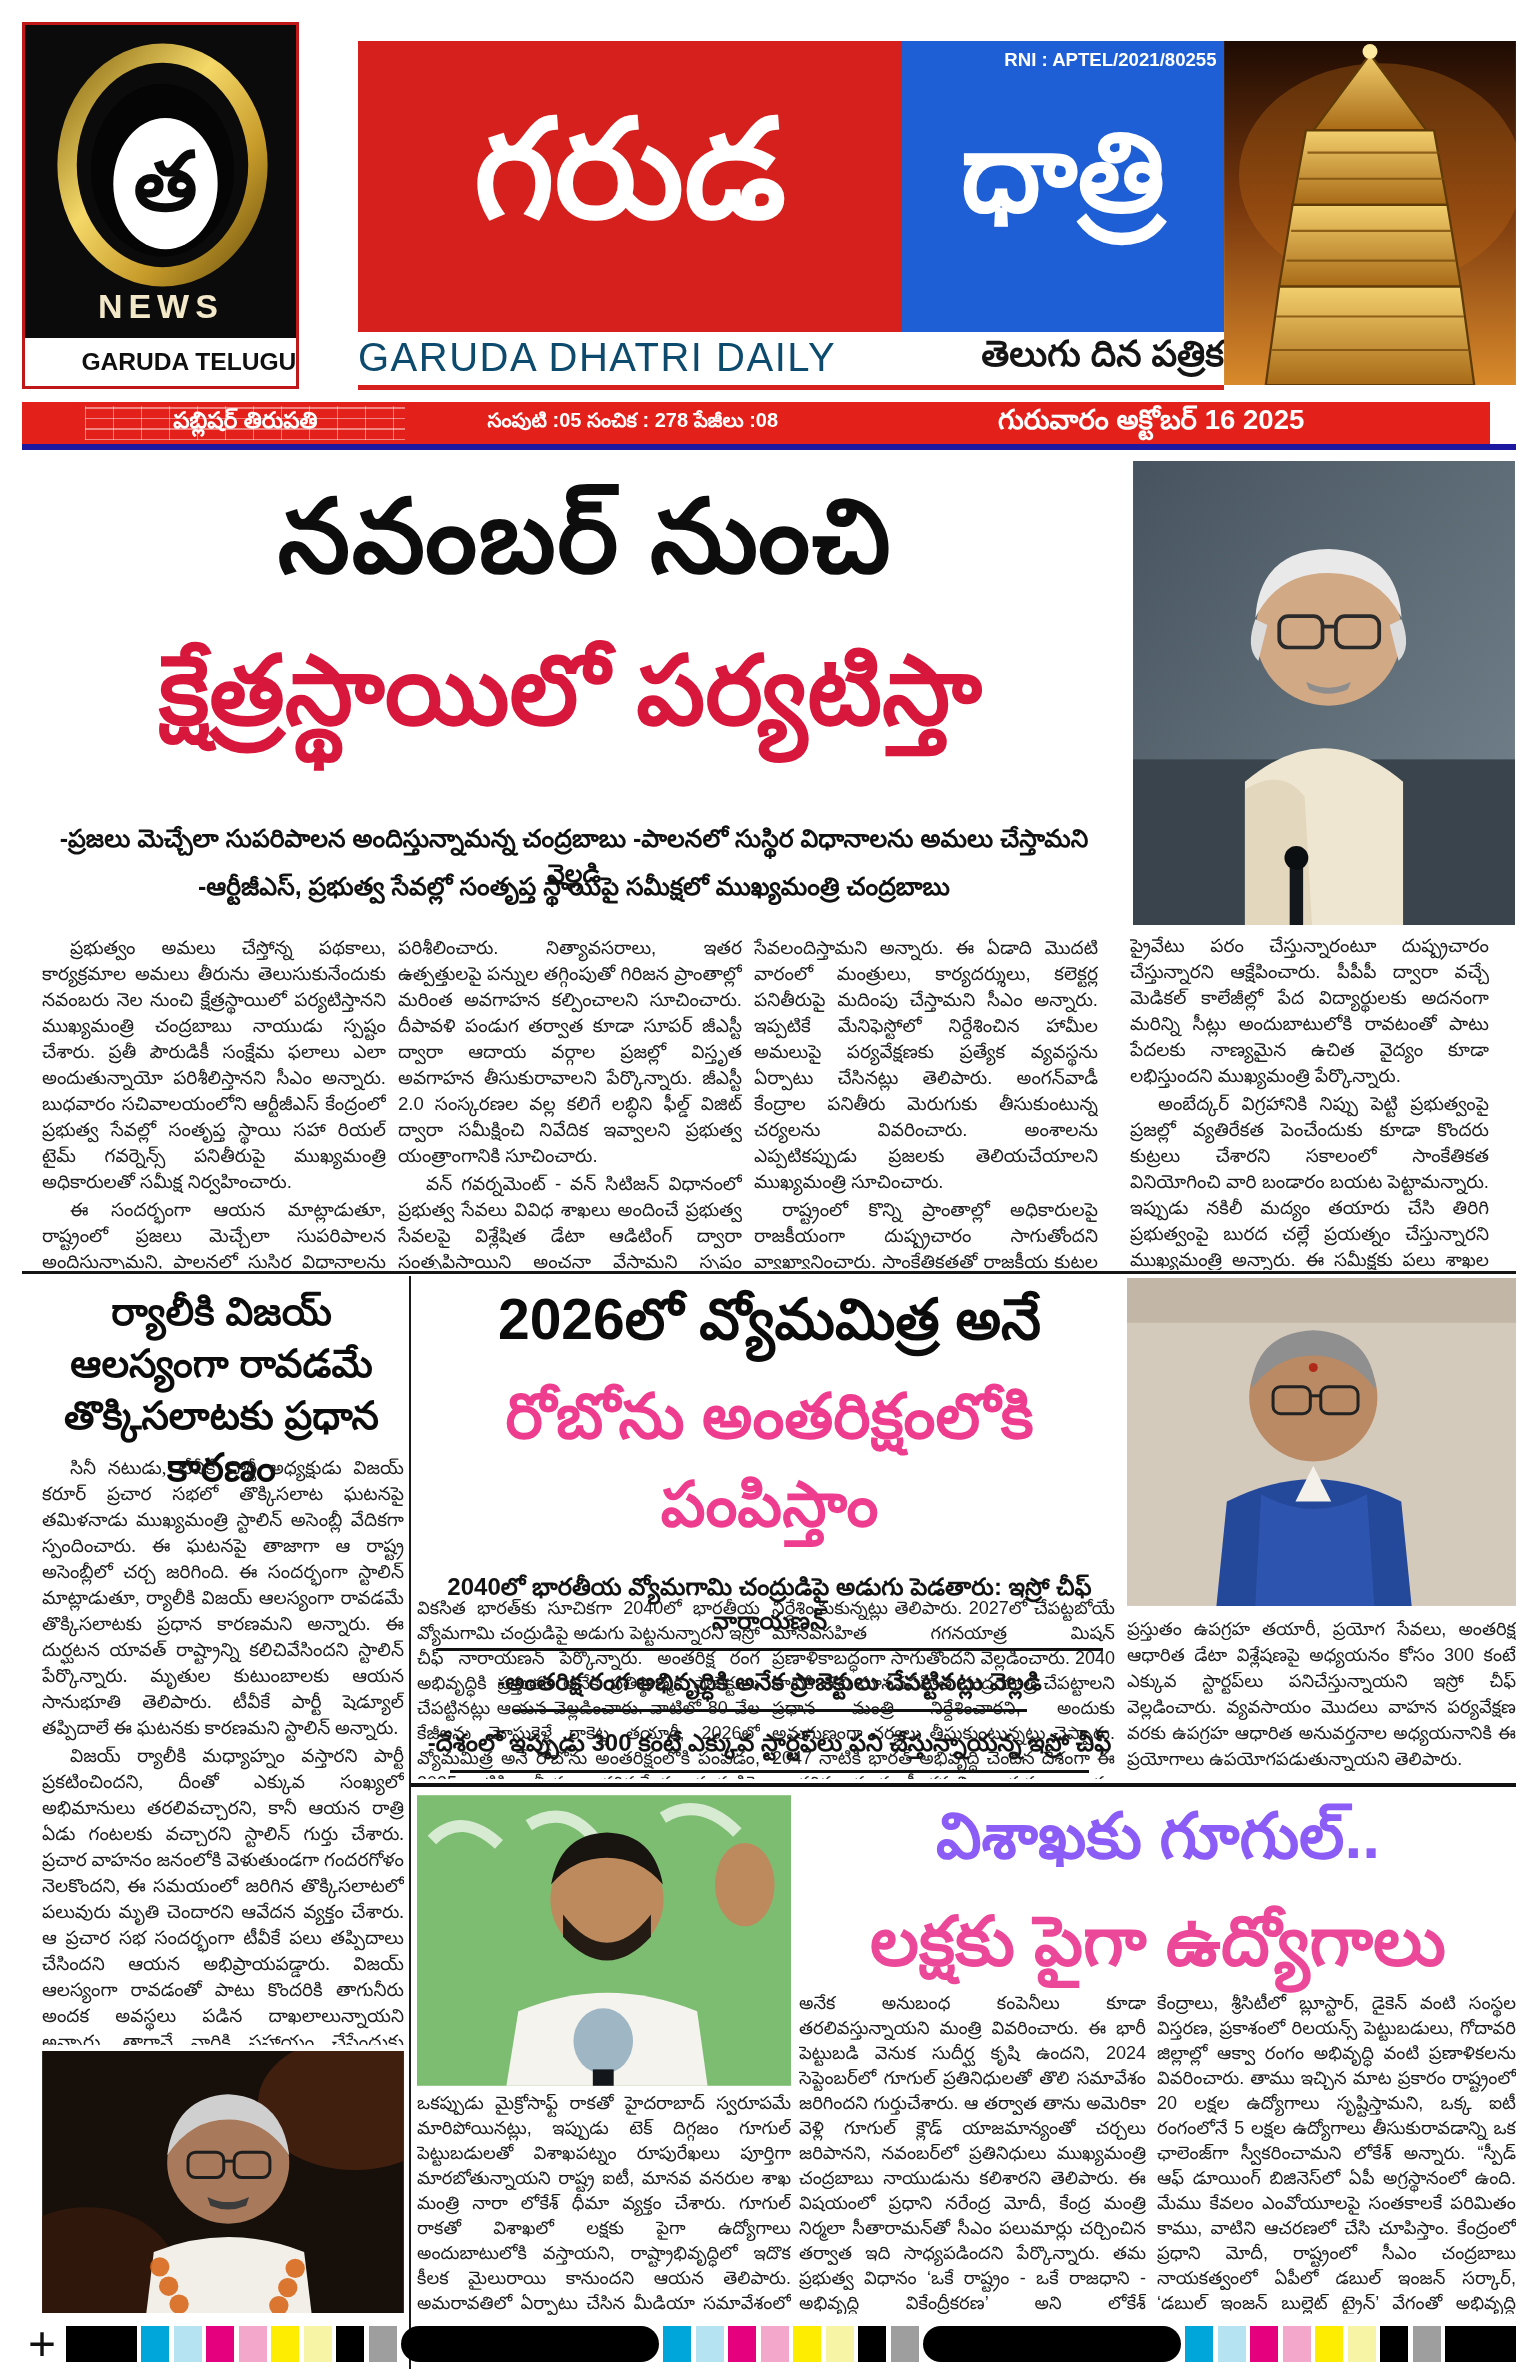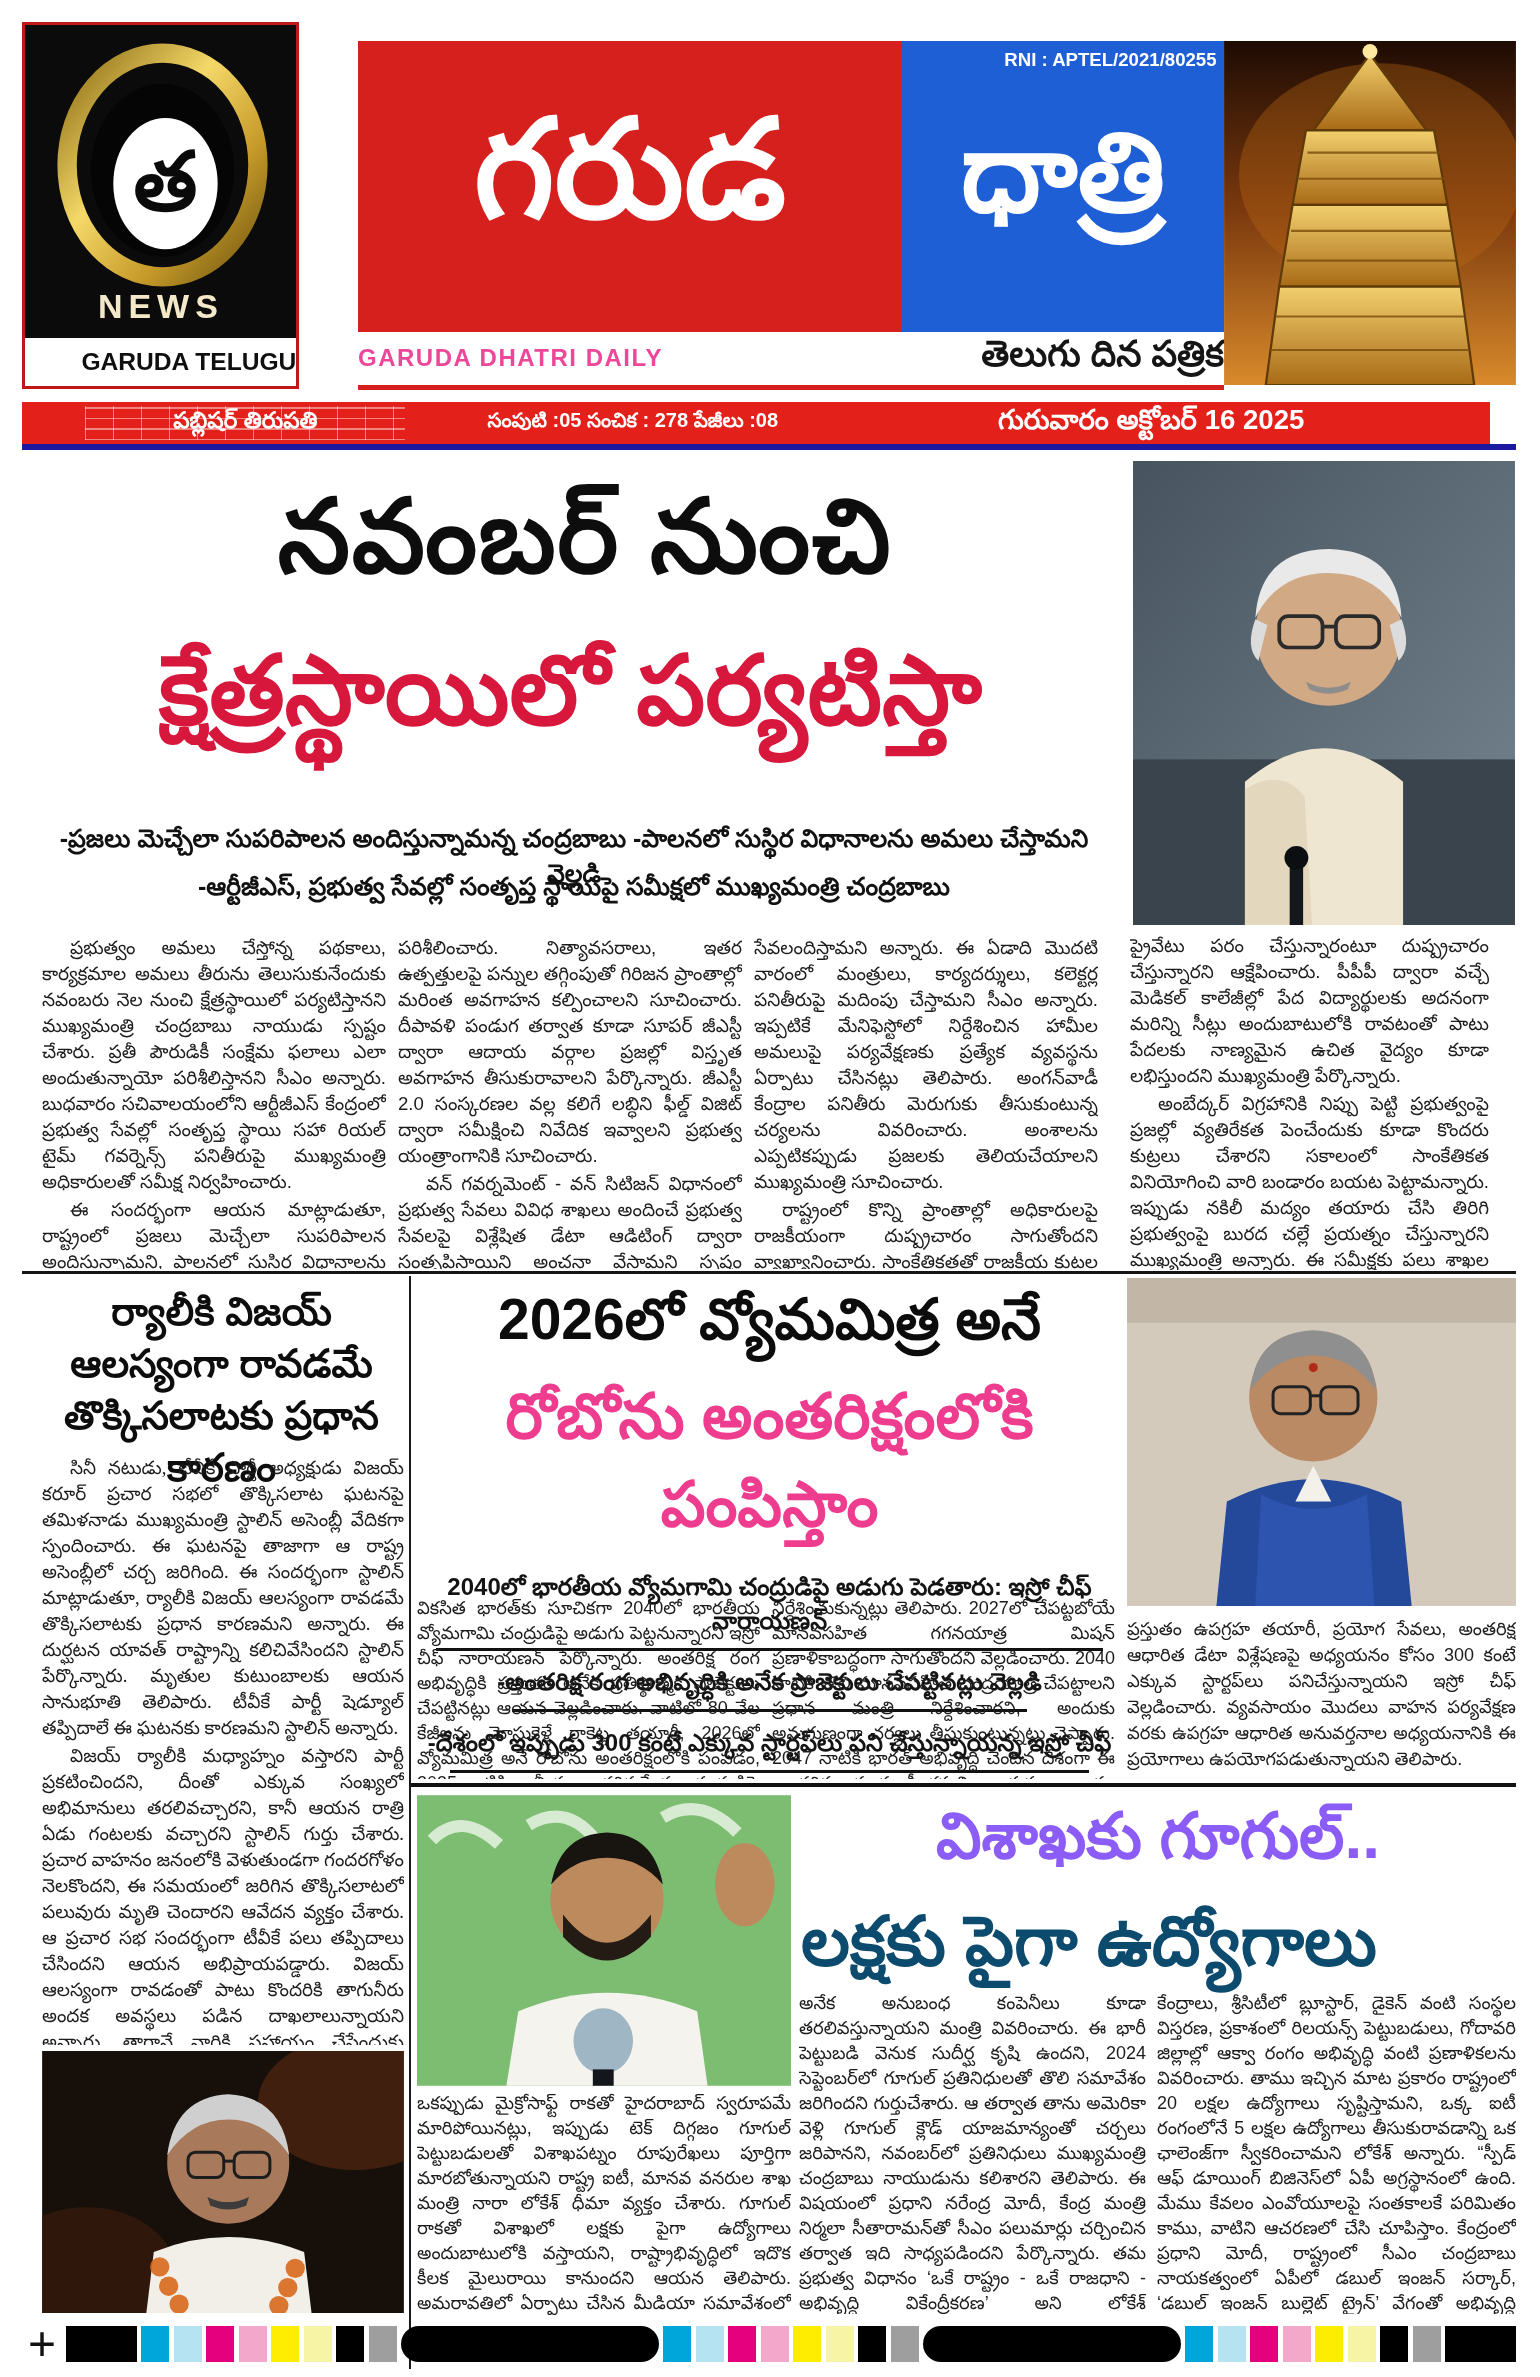--- a/index.html
+++ b/index.html
@@ -17,21 +17,21 @@
     line-height:48px; text-align:right; font-size:24.6px; font-weight:800; color:#101010; }
   .masthead { position:absolute; left:358px; top:41px; width:866px; height:291px; display:flex; }
   .mast-red { width:544px; height:100%; background:#d6201e; color:#fff; display:flex;
     align-items:center; justify-content:center; font-size:138px; font-weight:900; }
   .mast-blue { position:relative; width:322px; height:100%; background:#1f5fd6; color:#fff;
     display:flex; align-items:center; justify-content:center; font-size:112px; font-weight:900; }
   .rni { position:absolute; top:7.5px; right:7.5px; font-size:18.6px; font-weight:700; color:#fff;
     white-space:nowrap; }
   .mast-strip { position:absolute; left:358px; top:332px; width:866px; height:51px; background:#fff;
     display:flex; align-items:center; justify-content:space-between; }
-  .mast-en { font-size:24px; font-weight:700; color:#ec4899; letter-spacing:1.5px; }
+  .mast-en { font-size:40px; font-weight:400; color:#0c4a6e; letter-spacing:1.5px; }
   .mast-te { font-size:36px; font-weight:900; color:#151515; }
   .mast-underline { position:absolute; left:358px; top:385px; width:866px; height:4.5px; background:#d6201e; }
   .temple-photo { position:absolute; left:1224px; top:41px; width:292px; height:344px; }
 
   
   .infobar { position:absolute; left:22.4px; top:402px; width:1468px; height:42px; background:#e4201a;
     display:flex; align-items:center; color:#fff; }
   .pub-box { margin-left:63px; width:320px; height:34px; display:flex; align-items:center; justify-content:center;
     background:
       repeating-linear-gradient(0deg, rgba(255,255,255,.45) 0 1.5px, transparent 1.5px 10.4px),
@@ -73,22 +73,22 @@
   .space-rule { height:3px; background:#111; margin:7.5px auto 0 auto; }
   .isro-photo { position:absolute; left:1127px; top:1278px; width:389px; height:328px; }
   .isro-caption { position:absolute; left:1127px; top:1616px; width:389px; height:162px; }
   .hrule-2 { position:absolute; left:411px; top:1783px; width:1105px; height:3.7px; background:#111; }
 
   
   .photo-lokesh { position:absolute; left:417px; top:1795px; width:374px; height:291px; }
   .lokesh-text { position:absolute; left:417px; top:2091px; width:374px; height:224px; font-size:18px; line-height:25px; }
   .g-h1 { position:absolute; left:801px; top:1799px; width:714px; text-align:center;
     font-size:64px; font-weight:900; color:#8b5cf6; }
-  .g-h2 { position:absolute; left:801px; top:1902px; width:714px; text-align:left;
-    font-size:69px; font-weight:900; color:#0c4a6e; }
+  .g-h2 { position:absolute; left:801px; top:1902px; width:714px; text-align:center;
+    font-size:69px; font-weight:900; color:#ec4899; }
   .g-col { font-size:18px; line-height:25px; }
 
   
   .color-strip { position:absolute; left:22.4px; top:2324px; width:1494px; height:39px;
     display:flex; align-items:center; gap:4.5px; }
   .cb-cross { font-size:48px; font-weight:300; color:#111; line-height:39px; width:39px; text-align:center; }
   .cb-block { width:71px; height:36px; background:#000; }
   .cb-chip { width:28px; height:36px; }
   .cb-bar { flex:1 1 0; height:36px; background:#000; border-radius:18px; }
 </style>

